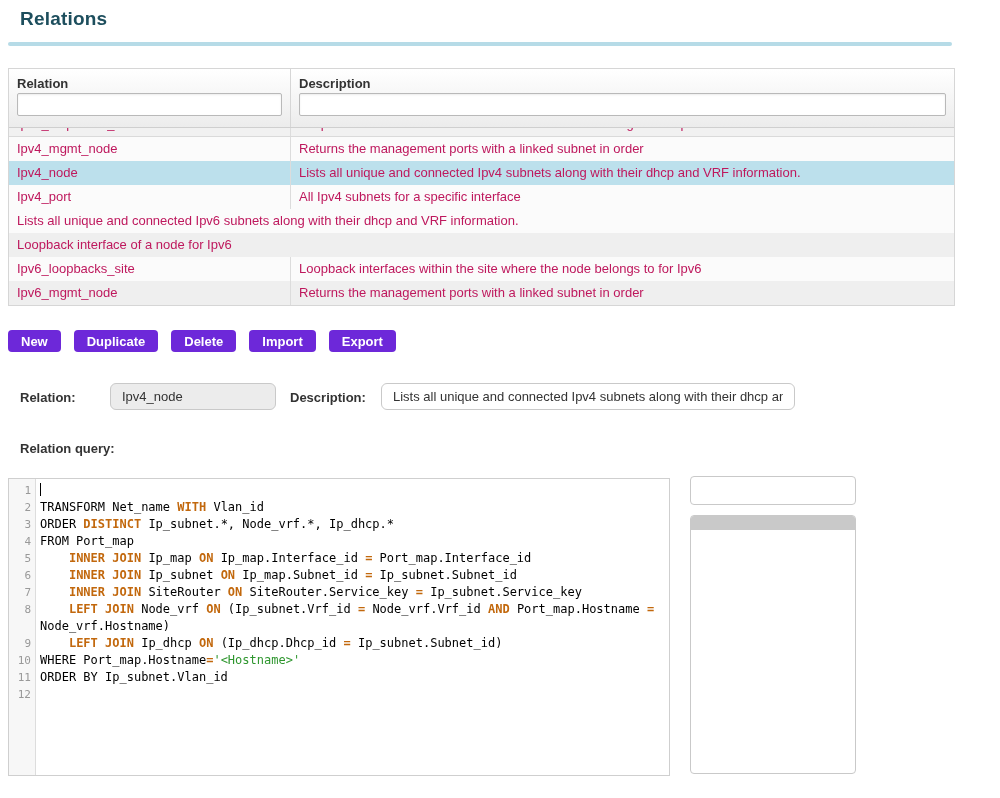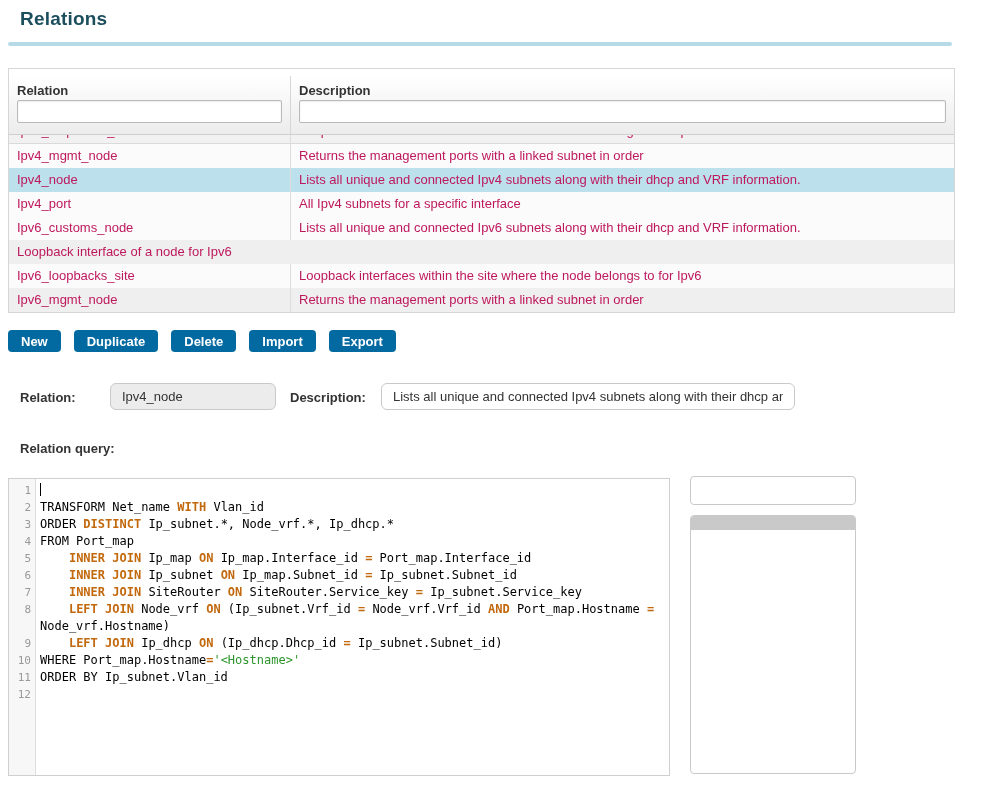--- a/index.html
+++ b/index.html
@@ -6,40 +6,40 @@
   html, body { width: 1000px; height: 798px; background: #fff; overflow: hidden;
     font-family: "Liberation Sans", sans-serif; color: #333; }
   .abs { position: absolute; }
 
   
   .page-title { left: 20px; top: 8px; font-size: 19px; font-weight: 700; color: #1d4e5d; letter-spacing: .2px; }
   .title-divider { left: 8px; top: 42px; width: 944px; height: 4px; background: #b6dbe7; border-radius: 2px; }
 
   
   .rel-table { left: 8px; top: 68px; width: 947px; border: 1px solid #d6d6d6; background: #fff; }
-  .thead { display: flex; background: linear-gradient(#ffffff, #ececec); border-bottom: 1px solid #cfcfcf; margin-top: 7px; }
+  .thead { display: flex; background: linear-gradient(#ffffff, #ececec); border-bottom: 1px solid #cfcfcf; }
   .th { padding: 7px 8px 4px 8px; font-size: 13px; font-weight: 700; color: #333; }
   .th-rel { width: 282px; border-right: 1px solid #d6d6d6; }
   .th-desc { flex: 1; }
   .filter-input { display: block; width: 100%; height: 23px; margin: 2px 0 7px 0; border: 1px solid #b9b9b9;
     border-radius: 2px; background: #fff; box-shadow: inset 0 1px 2px rgba(0,0,0,.08); font-size: 12px; padding: 0 6px;
     font-family: "Liberation Sans", sans-serif; }
   .tbody { position: relative; }
   .trow { display: flex; height: 24px; line-height: 24px; font-size: 13px; color: #be185d; cursor: default; }
   .trow.white { background: #fbfbfb; }
   .trow.alt { background: #efefef; }
   .trow.selected { background: #bce0ec; }
   .td-rel { width: 282px; padding: 0 8px; border-right: 1px solid #dcdcdc; white-space: nowrap; overflow: hidden; }
   .td-desc { flex: 1; padding: 0 8px; white-space: nowrap; overflow: hidden; }
   .trow.partial { height: 9px; overflow: hidden; background: #f1f1f1; border-bottom: 1px solid #dadada; }
   .trow.partial .cell-inner { margin-top: -16px; display: block; }
 
   
   .toolbar { left: 8px; top: 330px; display: flex; gap: 13px; }
-  .tbtn { background: #0369a1; color: #fff; border: none; border-radius: 4px; height: 22px; padding: 0 13px;
+  .tbtn { background: #6d28d9; color: #fff; border: none; border-radius: 4px; height: 22px; padding: 0 13px;
     font-size: 13px; font-weight: 600; font-family: "Liberation Sans", sans-serif; cursor: pointer; }
 
   
   .form-label { font-size: 13px; font-weight: 700; color: #333; text-align: center; }
   .lbl-relation { left: 20px; top: 390px; }
   .lbl-description { left: 290px; top: 390px; }
   .inp { border: 1px solid #c9c9c9; border-radius: 6px; height: 27px; font-size: 13px; padding: 0 11px;
     font-family: "Liberation Sans", sans-serif; color: #333; }
   .inp-relation { left: 110px; top: 383px; width: 166px; background: #ececec; }
   .inp-description { left: 381px; top: 383px; width: 414px; background: #fff; white-space: nowrap; overflow: hidden; }
@@ -95,21 +95,20 @@
       </div>
       <div class="trow selected">
         <div class="td-rel">Ipv4_node</div>
         <div class="td-desc">Lists all unique and connected Ipv4 subnets along with their dhcp and VRF information.</div>
       </div>
       <div class="trow white">
         <div class="td-rel">Ipv4_port</div>
         <div class="td-desc">All Ipv4 subnets for a specific interface</div>
       </div>
       <div class="trow white">
-        <div class="td-rel">Ipv6_customs_node</div>
         <div class="td-desc">Lists all unique and connected Ipv6 subnets along with their dhcp and VRF information.</div>
       </div>
       <div class="trow alt">
         <div class="td-desc">Loopback interface of a node for Ipv6</div>
       </div>
       <div class="trow white">
         <div class="td-rel">Ipv6_loopbacks_site</div>
         <div class="td-desc">Loopback interfaces within the site where the node belongs to for Ipv6</div>
       </div>
       <div class="trow alt">

